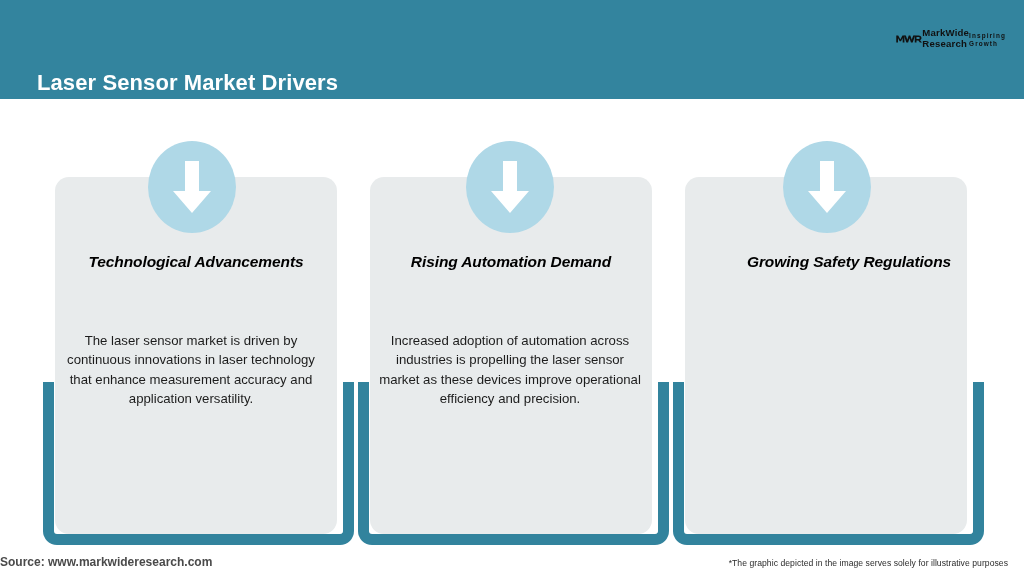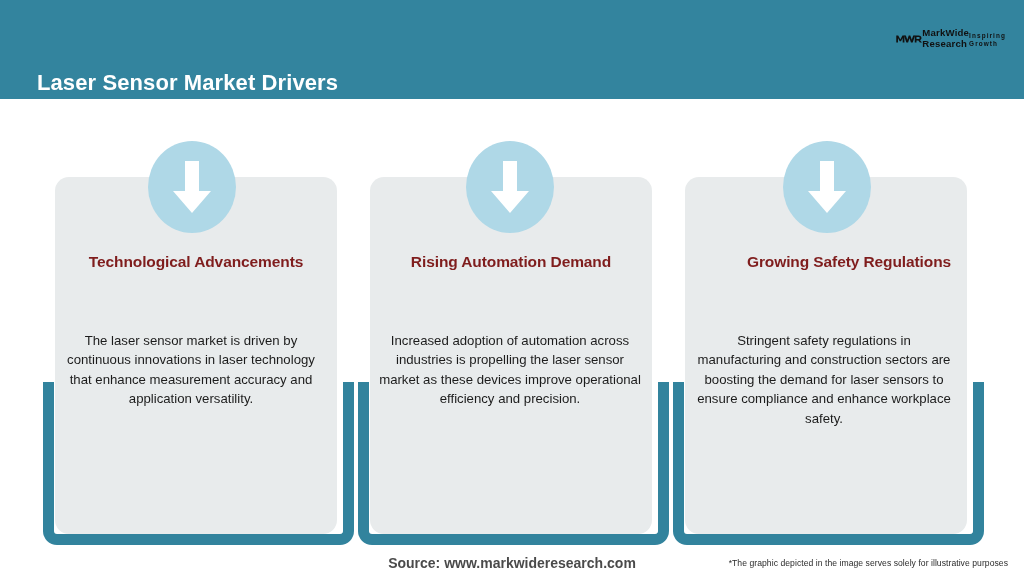--- a/index.html
+++ b/index.html
@@ -106,40 +106,41 @@
   }
   .card-icon svg { display: block; }
 
   .card-heading {
     position: absolute;
     left: 0;
     width: 100%;
     text-align: center;
     font-size: 15.5px;
     font-weight: bold;
-    color: #7f1d1d;
+    color: #000000;
     letter-spacing: -0.1px;
+    font-style: italic;
   }
 
   .card-body {
     position: absolute;
     font-size: 13.2px;
     line-height: 1.47;
     color: #1c1c1c;
     text-align: center;
   }
 
   
   #source-note {
     position: absolute;
     left: 0;
     top: 555px;
     width: 1024px;
-    text-align: center;
-    font-size: 14px;
+    text-align: left;
+    font-size: 12px;
     font-weight: bold;
     color: #4a4a4a;
   }
 
   #disclaimer-note {
     position: absolute;
     right: 16px;
     top: 558px;
     font-size: 8.6px;
     color: #2b2b2b;
@@ -194,17 +195,16 @@
 
 <div class="card-group">
   <div class="card-frame" style="left:673px; top:382px; width:311px; height:163px;"></div>
   <div class="card" style="left:685px; top:177px; width:282px; height:357px;"></div>
   <div class="card-icon" style="left:783px; top:141px;">
     <svg width="42" height="56" viewBox="0 0 42 56" xmlns="http://www.w3.org/2000/svg">
       <path d="M14 2 L28 2 L28 32 L40 32 L21 54 L2 32 L14 32 Z" fill="#FFFFFF"></path>
     </svg>
   </div>
   <div class="card-heading" style="top:253px; left:685px; width:316px;padding-left:12px;">Growing Safety Regulations</div>
-  <div class="card-body" style="left:695px; top:331px; width:258px;">Stringent safety regulations in manufacturing and construction sectors are boosting the demand for laser sensors to ensure compliance and enhance workplace safety.</div>
 </div>
 
 <div id="source-note">Source: www.markwideresearch.com</div>
 <div id="disclaimer-note">*The graphic depicted in the image serves solely for illustrative purposes</div>
 
 </body></html>

